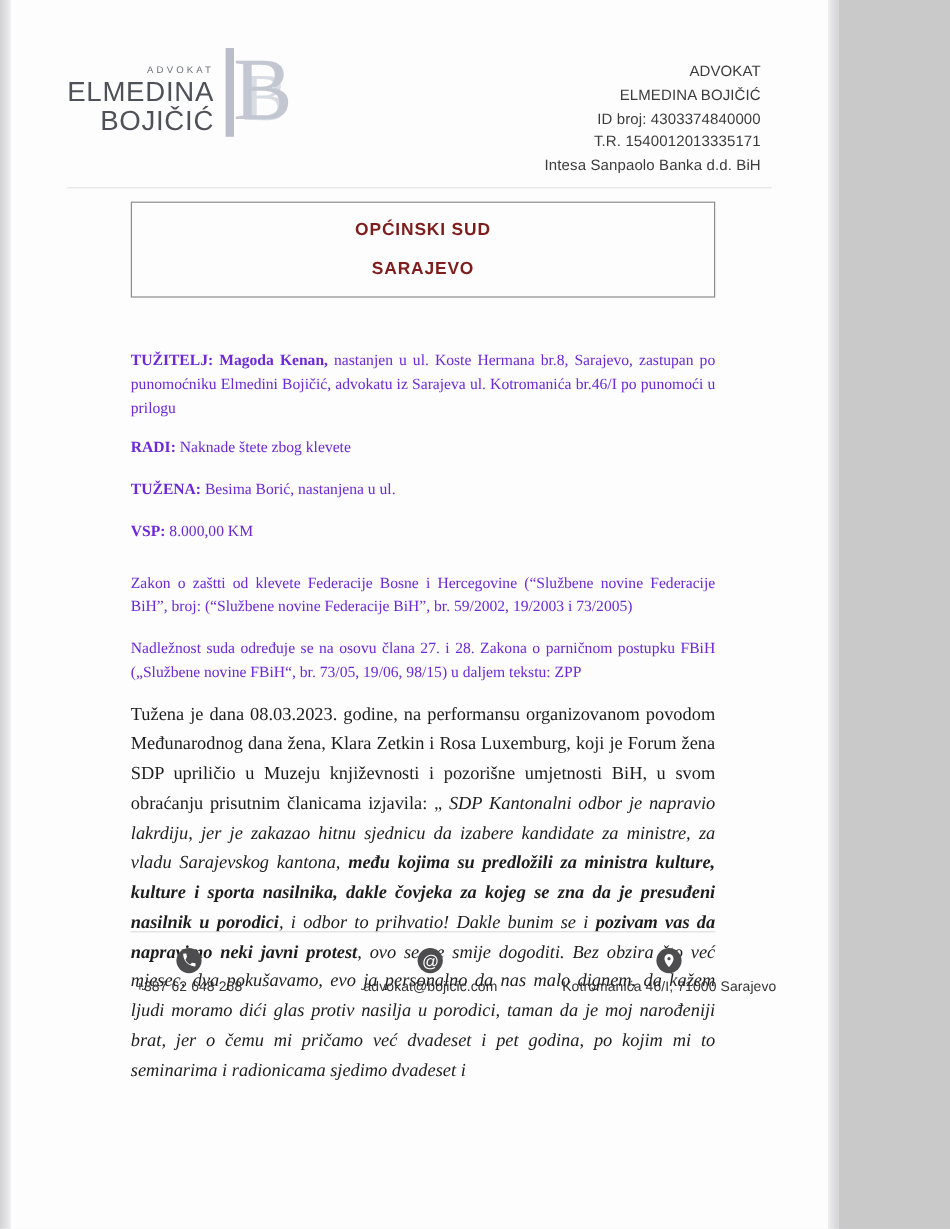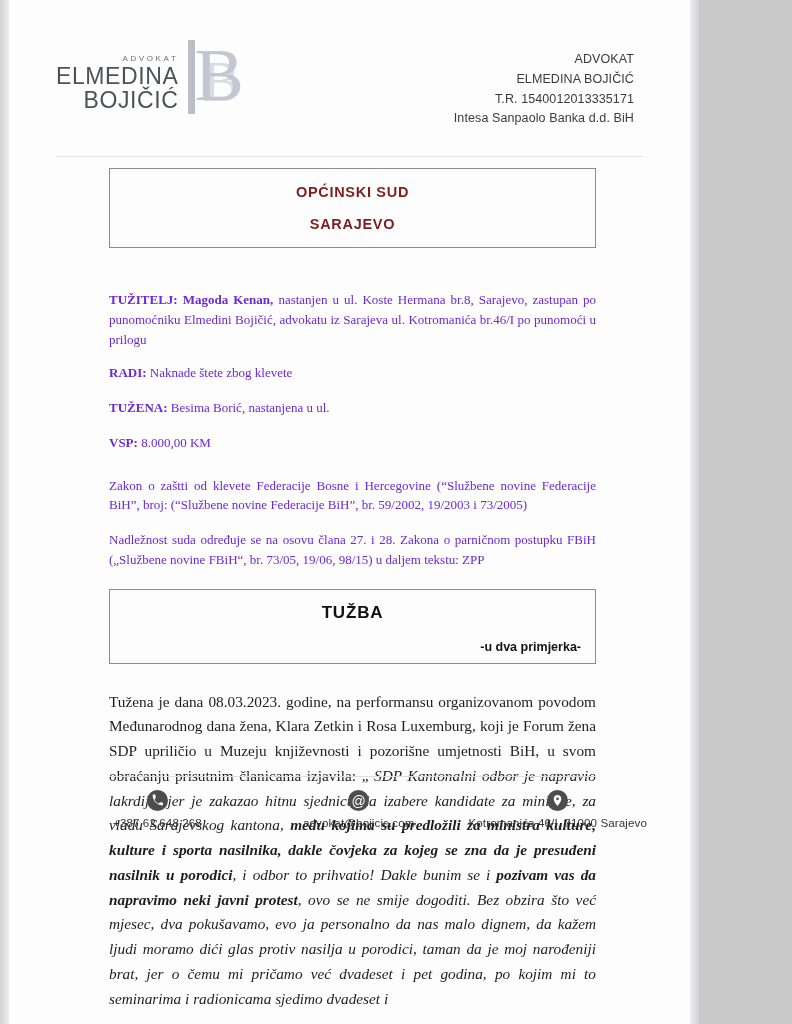--- a/index.html
+++ b/index.html
@@ -266,20 +266,21 @@
         <div class="logo-mark">
           <div class="bar"></div>
           <div class="ghost">B</div>
           <div class="bee">B</div>
         </div>
       </div>
 
       <div class="header-right">
         <div>ADVOKAT</div>
         <div>ELMEDINA BOJIČIĆ</div>
+        <div>ID broj: 4303374840000</div>
         <div>T.R. 1540012013335171</div>
         <div>Intesa Sanpaolo Banka d.d. BiH</div>
       </div>
 
       <div class="header-rule"></div>
     </div>
 
     <div class="content">
       <div class="inner">
 
@@ -295,24 +296,20 @@
         <p class="para tight"><span class="lbl">TUŽENA:</span><span> Besima Borić, nastanjena u ul.</span></p>
 
         <p class="para tight"><span class="lbl">VSP:</span><span> 8.000,00 KM</span></p>
 
         <div class="gap-a"></div>
 
         <p class="para tight">Zakon o zaštti od klevete Federacije Bosne i Hercegovine (“Službene novine Federacije BiH”, broj: (“Službene novine Federacije BiH”, br. 59/2002, 19/2003 i 73/2005)</p>
 
         <p class="para">Nadležnost suda određuje se na osovu člana 27. i 28. Zakona o parničnom postupku FBiH („Službene novine FBiH“, br. 73/05, 19/06, 98/15) u daljem tekstu: ZPP</p>
 
-        <div class="tuzba-box">
-          <div class="tuz-title">TUŽBA</div>
-          <div class="tuz-sub">-u dva primjerka-</div>
-        </div>
 
         <p class="body-para"><span>Tužena je dana 08.03.2023. godine, na performansu organizovanom povodom Međunarodnog dana žena, Klara Zetkin i Rosa Luxemburg, koji je Forum žena SDP upriličio u Muzeju književnosti i pozorišne umjetnosti BiH, u svom obraćanju prisutnim članicama izjavila: „ </span><span class="it">SDP Kantonalni odbor je napravio lakrdiju, jer je zakazao hitnu sjednicu da izabere kandidate za ministre, za vladu Sarajevskog kantona, </span><span class="bit">među kojima su predložili za ministra kulture, kulture i sporta nasilnika, dakle čovjeka za kojeg se zna da je presuđeni nasilnik u porodici</span><span class="it">, i odbor to prihvatio! Dakle bunim se i </span><span class="bit">pozivam vas da napravimo neki javni protest</span><span class="it">, ovo se ne smije dogoditi. Bez obzira što već mjesec, dva pokušavamo, evo ja personalno da nas malo dignem, da kažem ljudi moramo dići glas protiv nasilja u porodici, taman da je moj narođeniji brat, jer o čemu mi pričamo već dvadeset i pet godina, po kojim mi to seminarima i radionicama sjedimo dvadeset i</span></p>
 
       </div>
     </div>
 
     <div class="footer-rule"></div>
 
     <div class="footer">
       <div class="footer-row">

